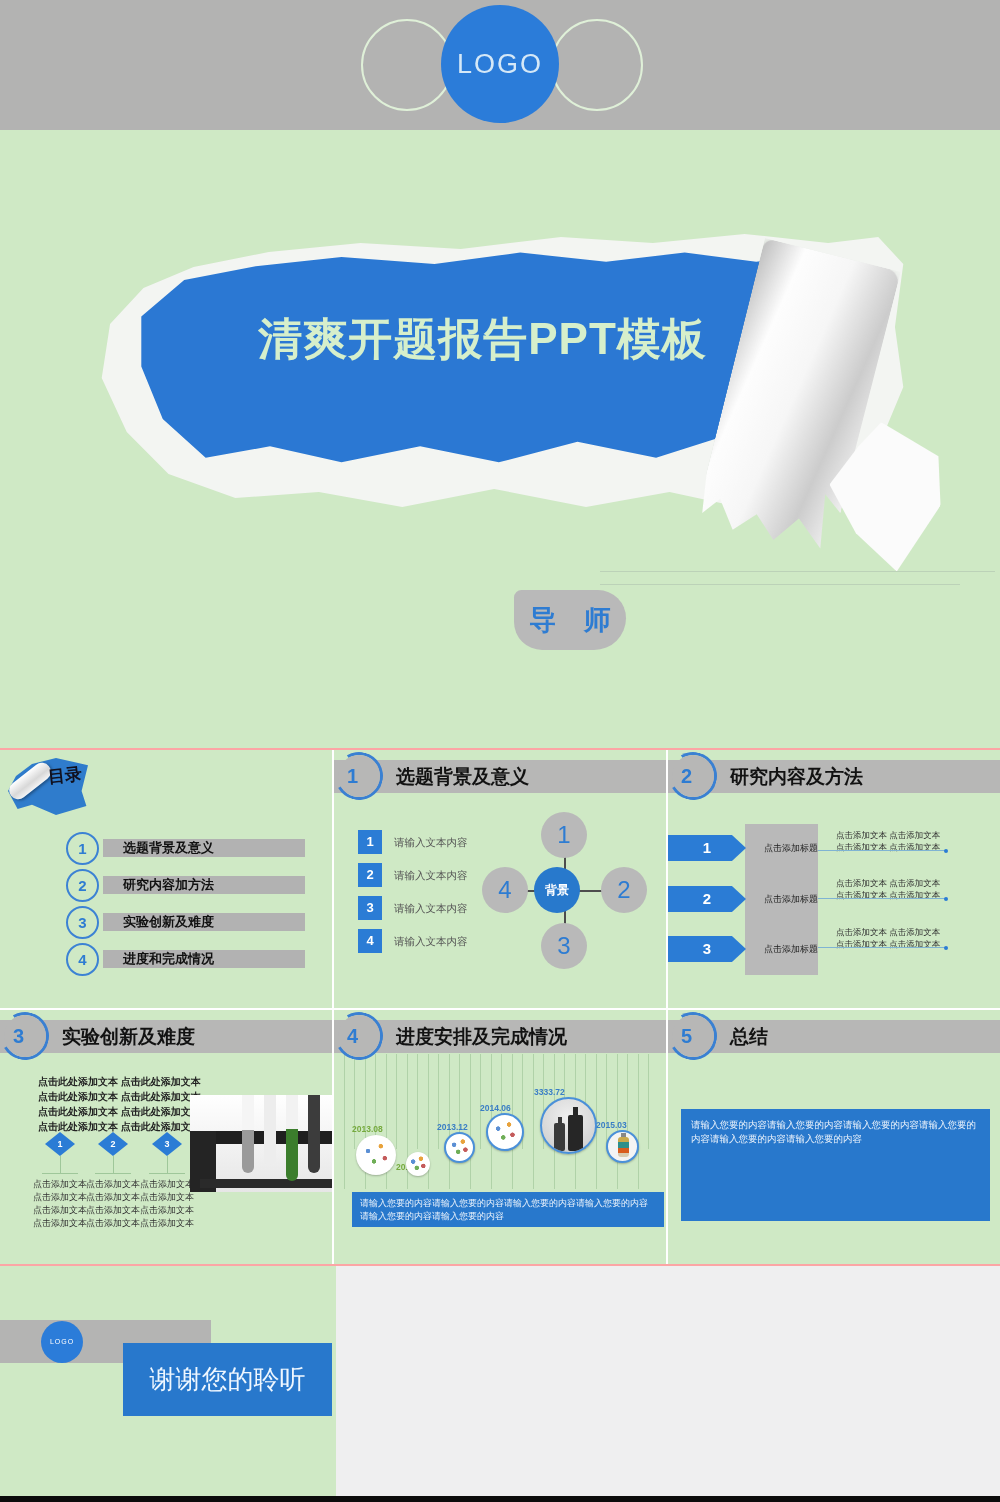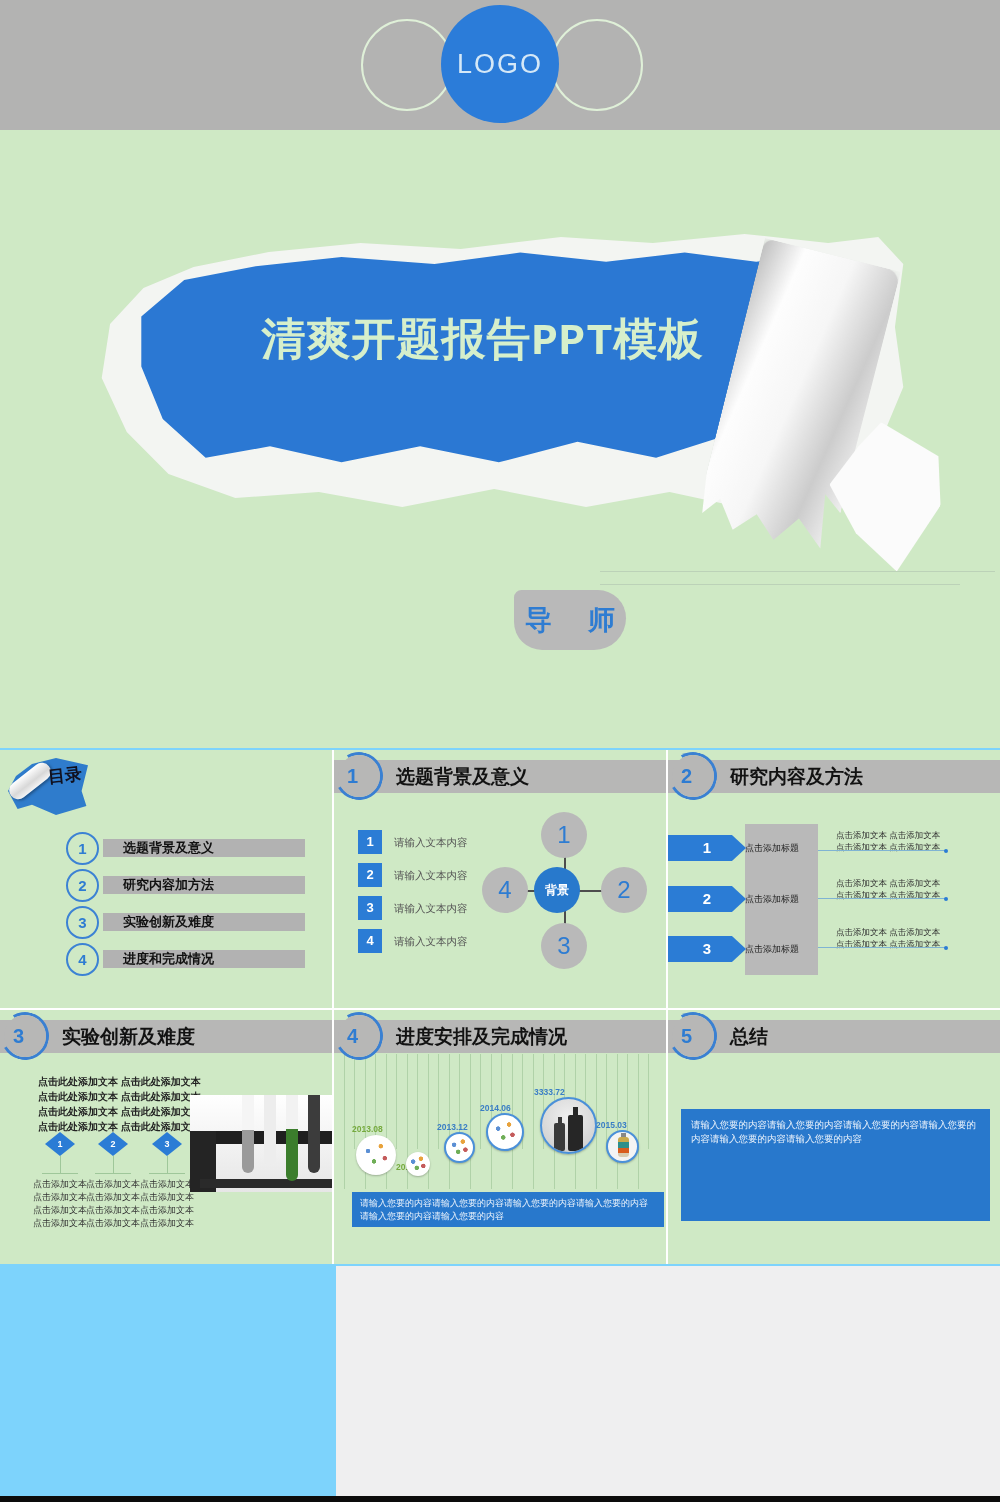--- a/index.html
+++ b/index.html
@@ -1,29 +1,29 @@
 <!DOCTYPE html>
 <html><head>
 <meta charset="utf-8">
 <style>
   html,body{margin:0;padding:0;background:#ffffff;}
   body{font-family:"Liberation Sans","DejaVu Sans",sans-serif;}
-  .page{position:relative;width:1000px;height:1502px;overflow:hidden;background:#7dd3fc;}
+  .page{position:relative;width:1000px;height:1502px;overflow:hidden;background:#fca5a5;}
 
   
   .top{position:absolute;left:0;top:0;width:1000px;height:130px;background:#b3b3b2;}
   .ring{position:absolute;top:19px;width:88px;height:88px;border:2px solid #dff0d8;border-radius:50%;}
   .ring-l{left:361px;}
   .ring-r{left:551px;}
   .logo-circle{position:absolute;left:441px;top:5px;width:118px;height:118px;border-radius:50%;
     background:#2b7cd9;display:flex;align-items:center;justify-content:center;}
   .logo-circle span{color:#d5e8f7;font-size:27px;letter-spacing:2px;}
 
   
-  .cover{position:absolute;left:0;top:130px;width:1000px;height:618px;background:#cfe9c5;font-family:Liberation Mono, monospace;}
+  .cover{position:absolute;left:0;top:130px;width:1000px;height:618px;background:#cfe9c5;}
   .tear-wrap{position:absolute;left:85px;top:92px;width:835px;height:300px;}
   .tear-white{position:absolute;inset:0;background:#f3f5f2;filter:drop-shadow(3px 6px 7px rgba(70,100,70,.35));
     clip-path:polygon(3% 34%,7% 22%,13% 15%,22% 10%,33% 7%,45% 9%,57% 5%,68% 7%,79% 4%,89% 7%,95% 5%,98% 14%,97% 35%,98% 55%,95% 75%,89% 90%,80% 96%,70% 90%,60% 95%,49% 89%,38% 95%,28% 90%,18% 92%,10% 84%,5% 70%,2% 52%);}
   .tear-blue{position:absolute;left:42px;top:26px;right:78px;bottom:46px;background:#2b78d3;
     clip-path:polygon(2% 30%,8% 14%,18% 8%,30% 4%,43% 7%,55% 2%,67% 6%,78% 2%,88% 6%,96% 3%,99% 18%,97% 45%,98% 70%,93% 88%,84% 82%,74% 92%,63% 85%,52% 94%,41% 87%,30% 94%,20% 87%,11% 92%,5% 75%,2% 52%);}
   .cover-title{position:absolute;left:130px;right:170px;top:88px;text-align:center;
     font-size:44px;font-weight:700;color:#d6efcb;letter-spacing:1px;white-space:nowrap;}
   .curl{position:absolute;left:765px;top:108px;width:140px;height:300px;transform:rotate(14deg);transform-origin:top left;
     background:linear-gradient(100deg,#bfbfbf 0%,#fdfdfd 22%,#f6f6f6 48%,#cccccc 75%,#f0f0f0 96%);
     border-radius:10px 14px 0 0;filter:drop-shadow(-4px 6px 8px rgba(70,100,70,.4));
@@ -81,21 +81,21 @@
   .dg-c{position:absolute;width:46px;height:46px;border-radius:50%;background:#b9b9b9;color:#2e7cd2;
     font-size:24px;font-weight:400;text-align:center;line-height:46px;z-index:2;}
   .dg-top{left:207px;top:62px;} .dg-right{left:267px;top:117px;} .dg-bottom{left:207px;top:173px;} .dg-left{left:148px;top:117px;}
   .dg-center{position:absolute;left:200px;top:117px;width:46px;height:46px;border-radius:50%;background:#2879cc;
     color:#ffffff;font-size:12px;font-weight:700;text-align:center;line-height:46px;z-index:3;}
 
   
   .s2-rect{position:absolute;left:77px;top:74px;width:73px;height:151px;background:#b9b9b9;}
   .s2-arrow{position:absolute;left:0;width:78px;height:26px;background:#2b7cd5;color:#ffffff;font-weight:700;
     font-size:15px;text-align:center;line-height:26px;clip-path:polygon(0 0,82% 0,100% 50%,82% 100%,0 100%);z-index:2;}
-  .s2-head{position:absolute;left:77px;width:73px;text-align:left;font-size:9px;color:#222222;z-index:2;}
+  .s2-head{position:absolute;left:77px;width:73px;text-align:right;font-size:9px;color:#222222;z-index:2;}
   .s2-txt{position:absolute;left:168px;width:120px;font-size:8.5px;color:#333333;line-height:1.4;}
   .s2-line{position:absolute;left:150px;width:128px;height:1px;background:#7fb3d3;}
   .s2-line::after{content:"";position:absolute;right:-2px;top:-1.5px;width:4px;height:4px;border-radius:50%;background:#2b7cd5;}
   .s2 .a1{top:85px;}  .s2 .h1{top:92px;}  .s2 .t1{top:80px;}  .s2 .l1{top:100px;}
   .s2 .a2{top:136px;} .s2 .h2{top:143px;} .s2 .t2{top:128px;} .s2 .l2{top:148px;}
   .s2 .a3{top:186px;} .s2 .h3{top:193px;} .s2 .t3{top:177px;} .s2 .l3{top:197px;}
 
   
   .s3-para{position:absolute;left:38px;top:64px;width:170px;font-size:10px;font-weight:600;color:#222222;line-height:1.5;}
   .s3-dia{position:absolute;top:122px;width:30px;height:24px;background:#2b7cd5;color:#ffffff;font-size:9px;
@@ -343,18 +343,23 @@
         <div class="sn-arc"></div>
         <div class="sn-fill"></div>
         <div class="sn-num">5</div>
       </div>
       <div class="s5-note">请输入您要的内容请输入您要的内容请输入您要的内容请输入您要的内容请输入您要的内容请输入您要的内容</div>
     </div>
 
   </section>
 
   <section class="bottom">
+    <div class="closing">
+      <div class="cl-bar"></div>
+      <div class="cl-rect">谢谢您的聆听</div>
+      <div class="cl-logo">LOGO</div>
+    </div>
     <div class="filler"></div>
   </section>
 
   <div class="blackbar"></div>
 
 </div>
 
 </body></html>

